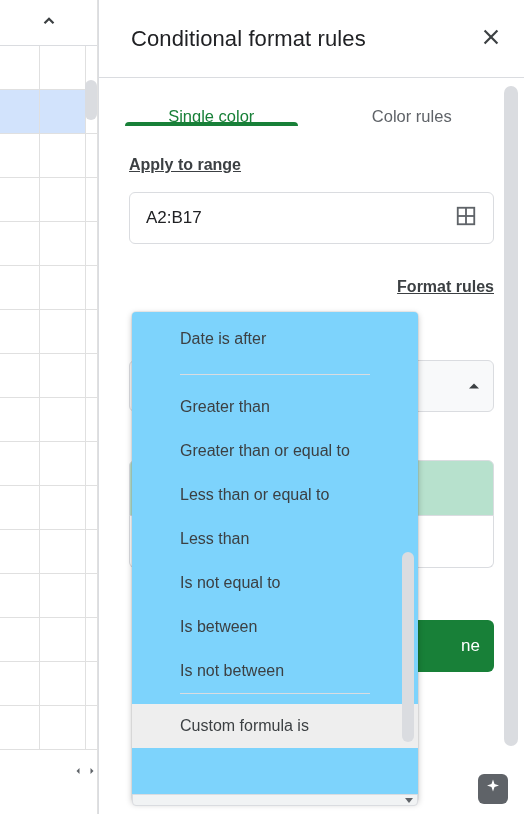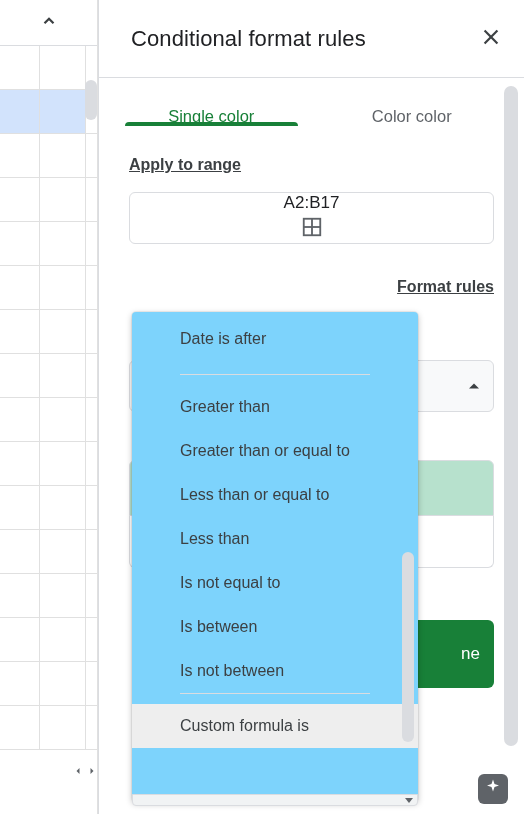--- a/index.html
+++ b/index.html
@@ -99,21 +99,21 @@
   .label { font-size:16px; font-weight:700; color:#3c4043; margin-bottom:18px;text-decoration:underline; }
   .label.rules { margin-top:34px; margin-bottom:0;text-align:right; }
 
   .range-box {
     border:1px solid #dadce0;
     border-radius:6px;
     height:52px;
     display:flex; align-items:center;
     padding:0 16px;
     justify-content:space-between;
-    font-size:17px; color:#202124;flex-direction:column;
+    font-size:17px; color:#202124;
   }
   .grid-icon { width:22px; height:22px; color:#5f6368; }
 
   .dd-trigger {
     position:absolute;
     top: 360px;
     left: 30px;
     right: 30px;
     height:52px;
     background:#f8f9fa;
@@ -148,21 +148,21 @@
     border:1px solid #dadce0;
     border-top:none;
     border-radius:0 0 6px 6px;
   }
 
   .done-btn {
     position:absolute;
     top: 620px;
     right: 30px;
     width: 88px;
-    height: 68px;
+    height: 52px;
     background:#188038;
     color:#fff;
     border-radius:6px;
     font-size:17px; font-weight:500;
     display:flex; align-items:center; justify-content:flex-end;
     padding-right:14px;
     overflow:hidden;
   }
 
   
@@ -334,21 +334,21 @@
     <span>
       <svg class="close-x" viewBox="0 0 24 24" fill="none" stroke="currentColor" stroke-width="2.4">
           <line x1="5" y1="5" x2="19" y2="19"></line>
           <line x1="19" y1="5" x2="5" y2="19"></line>
         </svg>
     </span>
   </div>
 
   <div class="tabs">
     <div class="tab active">Single color</div>
-    <div class="tab">Color color</div>
+    <div class="tab">Color rules</div>
   </div>
 
   <div class="content">
     <div class="label">Apply to range</div>
     <div class="range-box">
       <span>A2:B17</span>
       <span>
         <svg class="grid-icon" viewBox="0 0 24 24" fill="none" stroke="currentColor" stroke-width="2">
           <rect x="3" y="3" width="18" height="18"></rect>
             <line x1="3" y1="12" x2="21" y2="12"></line>

